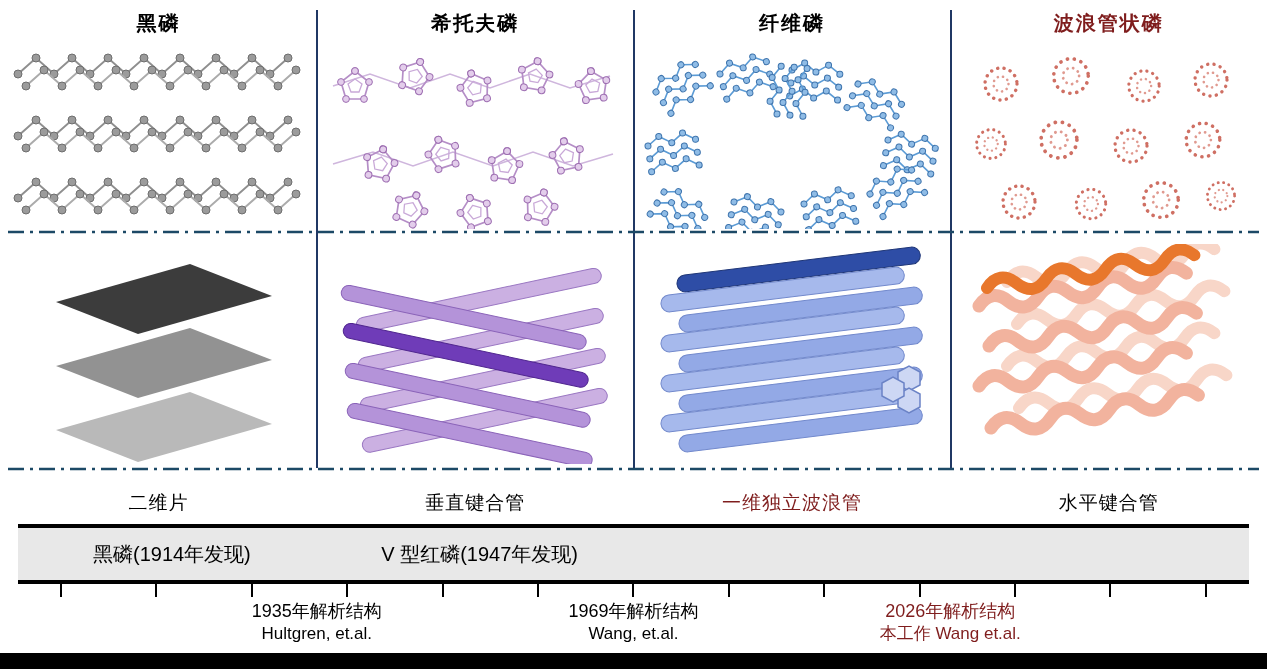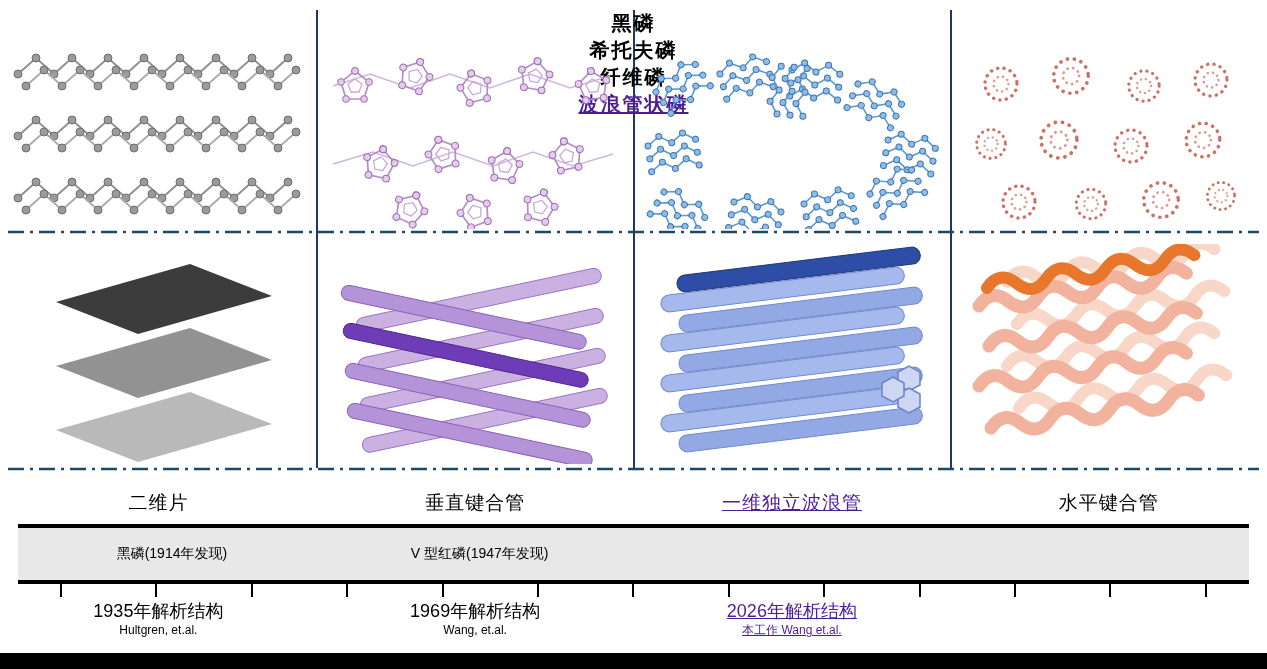--- a/index.html
+++ b/index.html
@@ -2,48 +2,48 @@
 <html><head>
 <meta charset="utf-8">
 <style>
   * { margin:0; padding:0; box-sizing:border-box; }
   html,body { background:#fff; font-family:"Liberation Sans","DejaVu Sans",sans-serif; }
   #fig { position:relative; width:1267px; height:669px; background:#fff; overflow:hidden; }
 
   .row { position:absolute; left:0; width:100%; display:flex; }
   .cell { flex:0 0 25%; display:flex; justify-content:center; align-items:center; text-align:center; }
 
-  .titles { top:10px;flex-direction:column; }
+  .titles { top:10px; }
   .titles .cell { font-size:20px; font-weight:bold; letter-spacing:2px; }
 
   .art1 { top:44px; }
   .art2 { top:244px; }
 
   .labels { top:478px; }
   .labels .cell { font-size:19px; letter-spacing:1px;margin-top:12px; }
 
-  .red { color:#4c1d95;text-decoration:underline; }
+  .red { color:#7f1d1d; }
 
   .vsep { position:absolute; top:10px; height:458px; width:2px; background:#203864; }
 
   .divider { position:absolute; left:0; }
 
   .timeline { position:absolute; top:524px; left:18px; right:18px; height:60px;
               background:#e8e8e8; border-top:4px solid #000; border-bottom:4px solid #000;
               display:flex; }
-  .timeline .cell { font-size:14px; }
+  .timeline .cell { font-size:20px; }
 
   .ticks { position:absolute; top:584px; left:18px; right:18px; display:flex;
            justify-content:space-between; padding:0 42px; }
   .tick { width:2px; height:13px; background:#000; }
 
-  .bottom { top:600px; }
+  .bottom { top:600px;justify-content:center; }
   .bottom .cell { flex-direction:column; line-height:1.3; }
   .bottom .year { font-size:18px; }
-  .bottom .authors { font-size:12px; }
+  .bottom .authors { font-size:17px; }
 
   .bottom-strip { position:absolute; left:0; top:653px; width:100%; height:16px; background:#000; }
 </style>
 </head>
 <body>
 
 <div id="fig">
 
   <div class="vsep" style="left:316px"></div>
   <div class="vsep" style="left:633px"></div>

